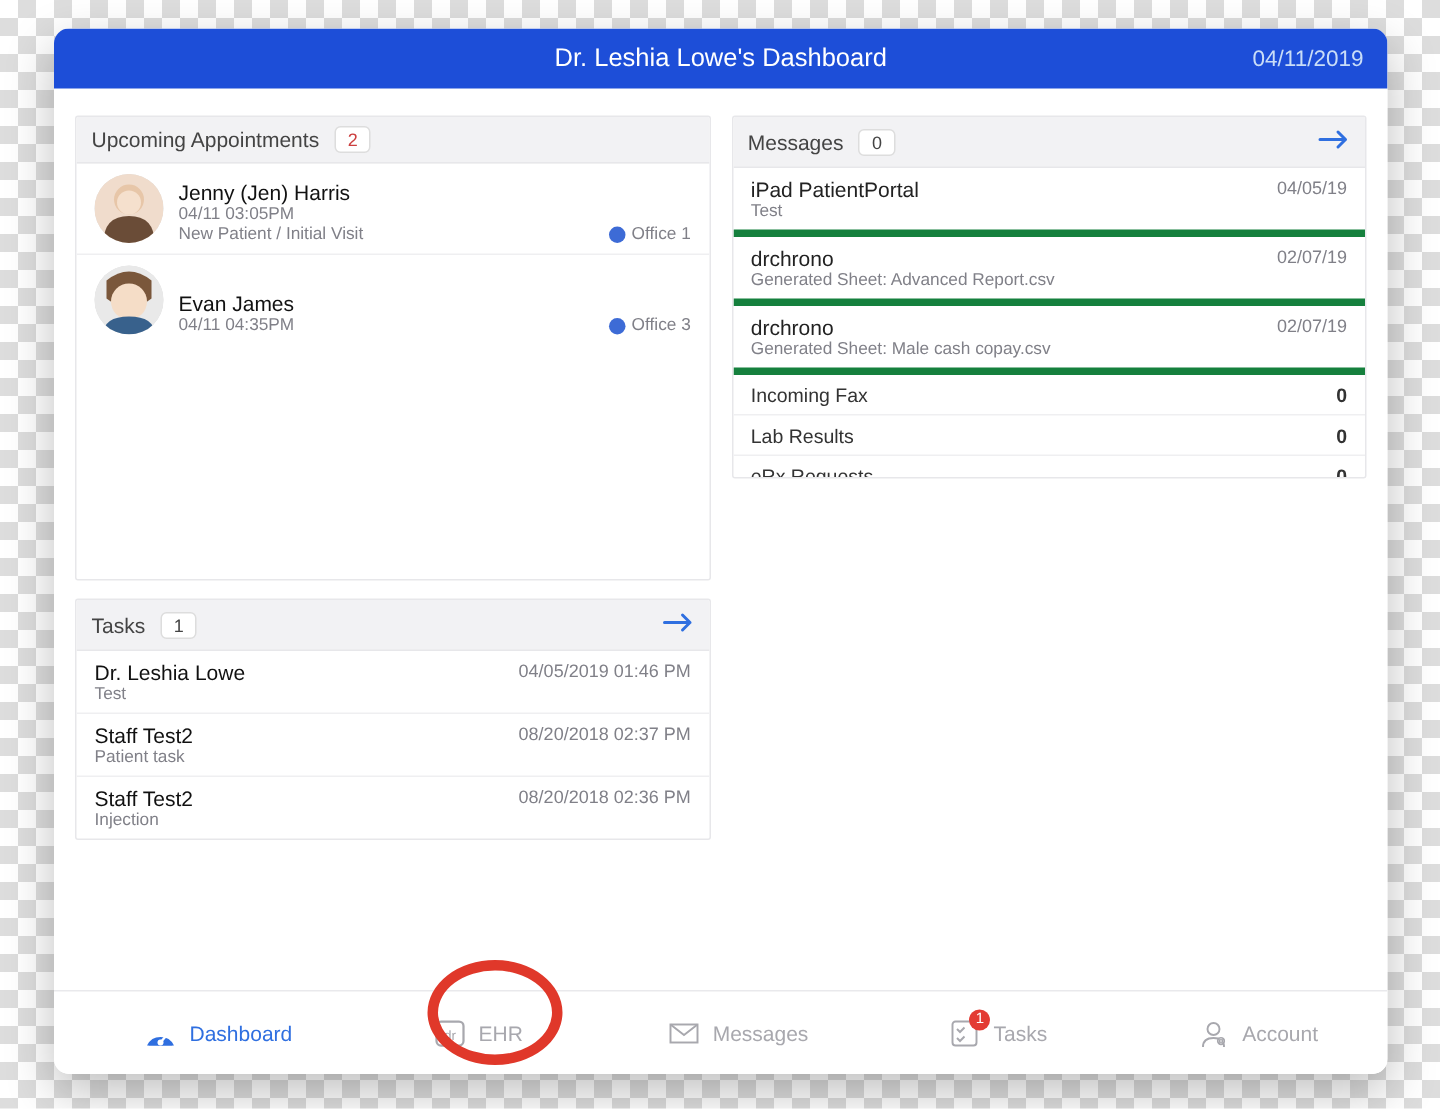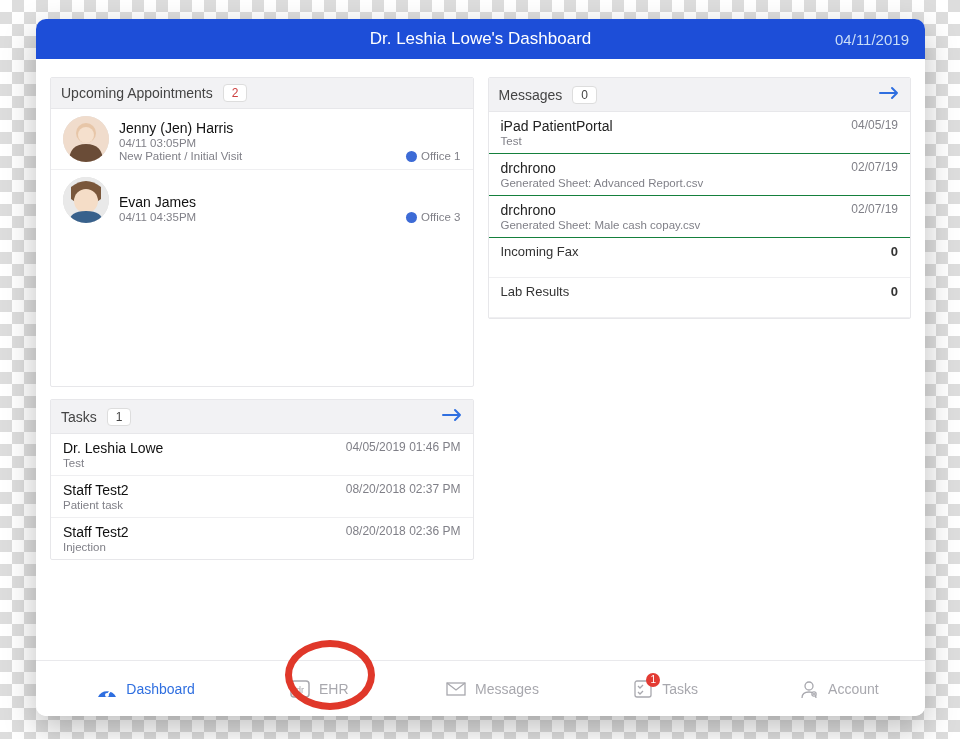--- a/index.html
+++ b/index.html
@@ -88,24 +88,24 @@
   }
   .row:last-child { border-bottom:none; }
   .avatar { width:46px; height:46px; border-radius:50%; flex-shrink:0; background:#ddd; overflow:hidden; }
   .avatar svg { width:100%; height:100%; display:block; }
   .stack { display:flex; flex-direction:column; gap:1px; }
   .row .stack .title { font-weight:500; color:#111; font-size:14px; }
   .sub { color:#808088; font-size:11.5px; }
   .grow { flex:1; }
   .right-col { display:flex; flex-direction:row; align-items:flex-end; gap:4px; font-size:11.5px; color:#808088; }
   .dot { width:11px; height:11px; border-radius:50%; background:#3d6bd6; }
-  .msg-row { display:flex; justify-content:space-between; align-items:flex-start; padding:6px 12px; border-bottom:1px solid #15803d; }
+  .msg-row { display:flex; justify-content:space-between; align-items:flex-start; padding:6px 12px; border-bottom:5px solid #15803d; }
   .msg-row .stack .title { font-weight:500; font-size:14px; }
   .msg-date { color:#808088; font-size:12px; }
-  .cat-row { display:flex; justify-content:space-between; padding:6px 12px 18px 12px; border-bottom:1px solid #efeff1; font-size:13px; color:#333; }
+  .cat-row { display:flex; justify-content:space-between; padding:6px 12px 5px 12px; border-bottom:1px solid #efeff1; font-size:13px; color:#333; }
   .tasks .row { padding:6px 12px; align-items:flex-start; }
   .tasks .row .right-date2 { color:#808088; font-size:12px; text-align:center; flex-shrink:0; }
   .tabbar {
     height: 56px;
     background:#ffffff;
     border-top:1px solid #e9e9ec;
     display:flex;
   }
   .tab {
     flex:1; display:flex; flex-direction:row; gap:8px; align-items:center; justify-content:center;

